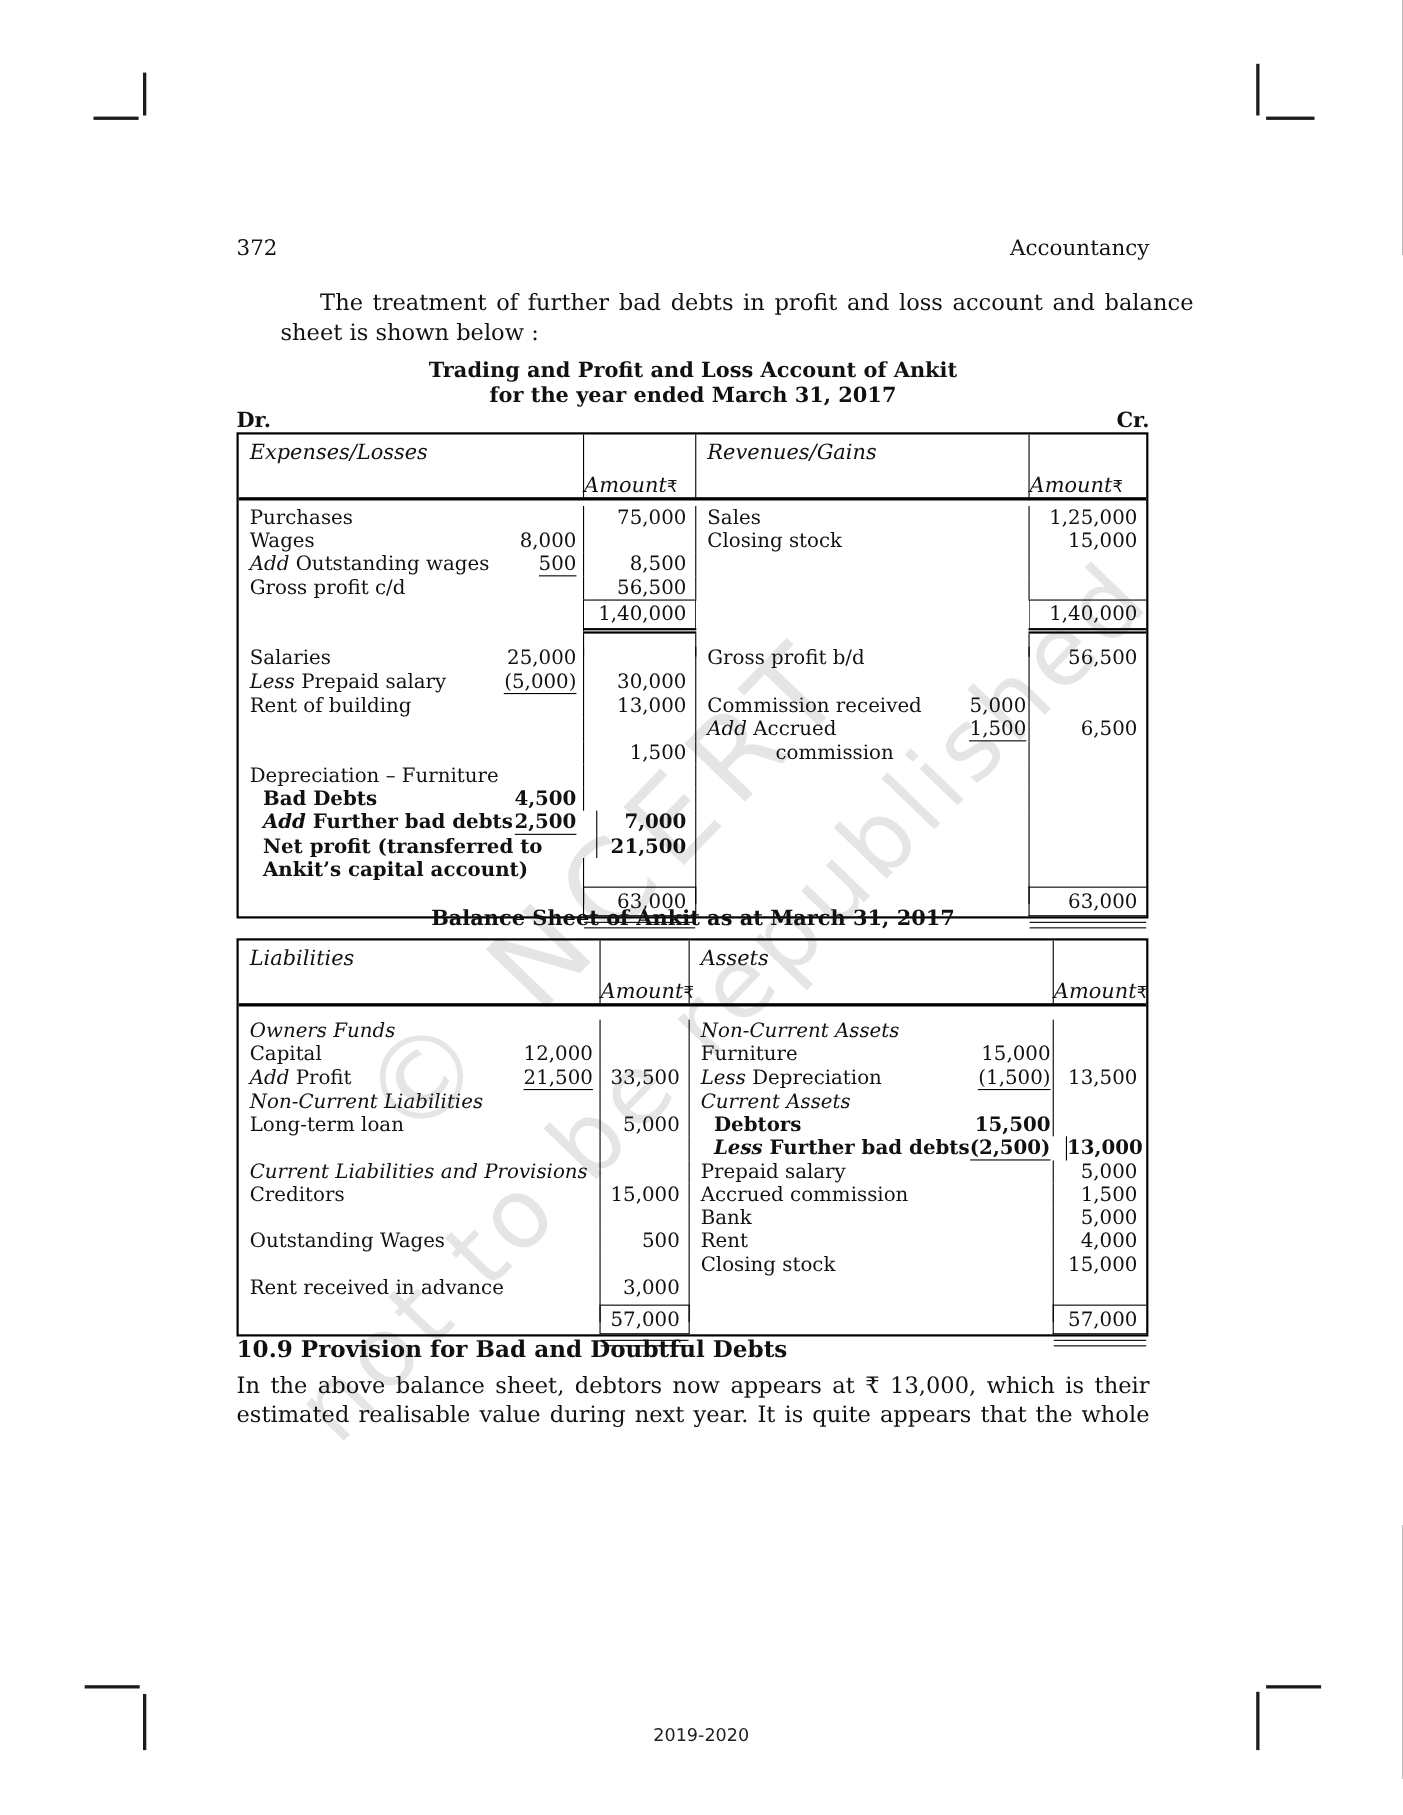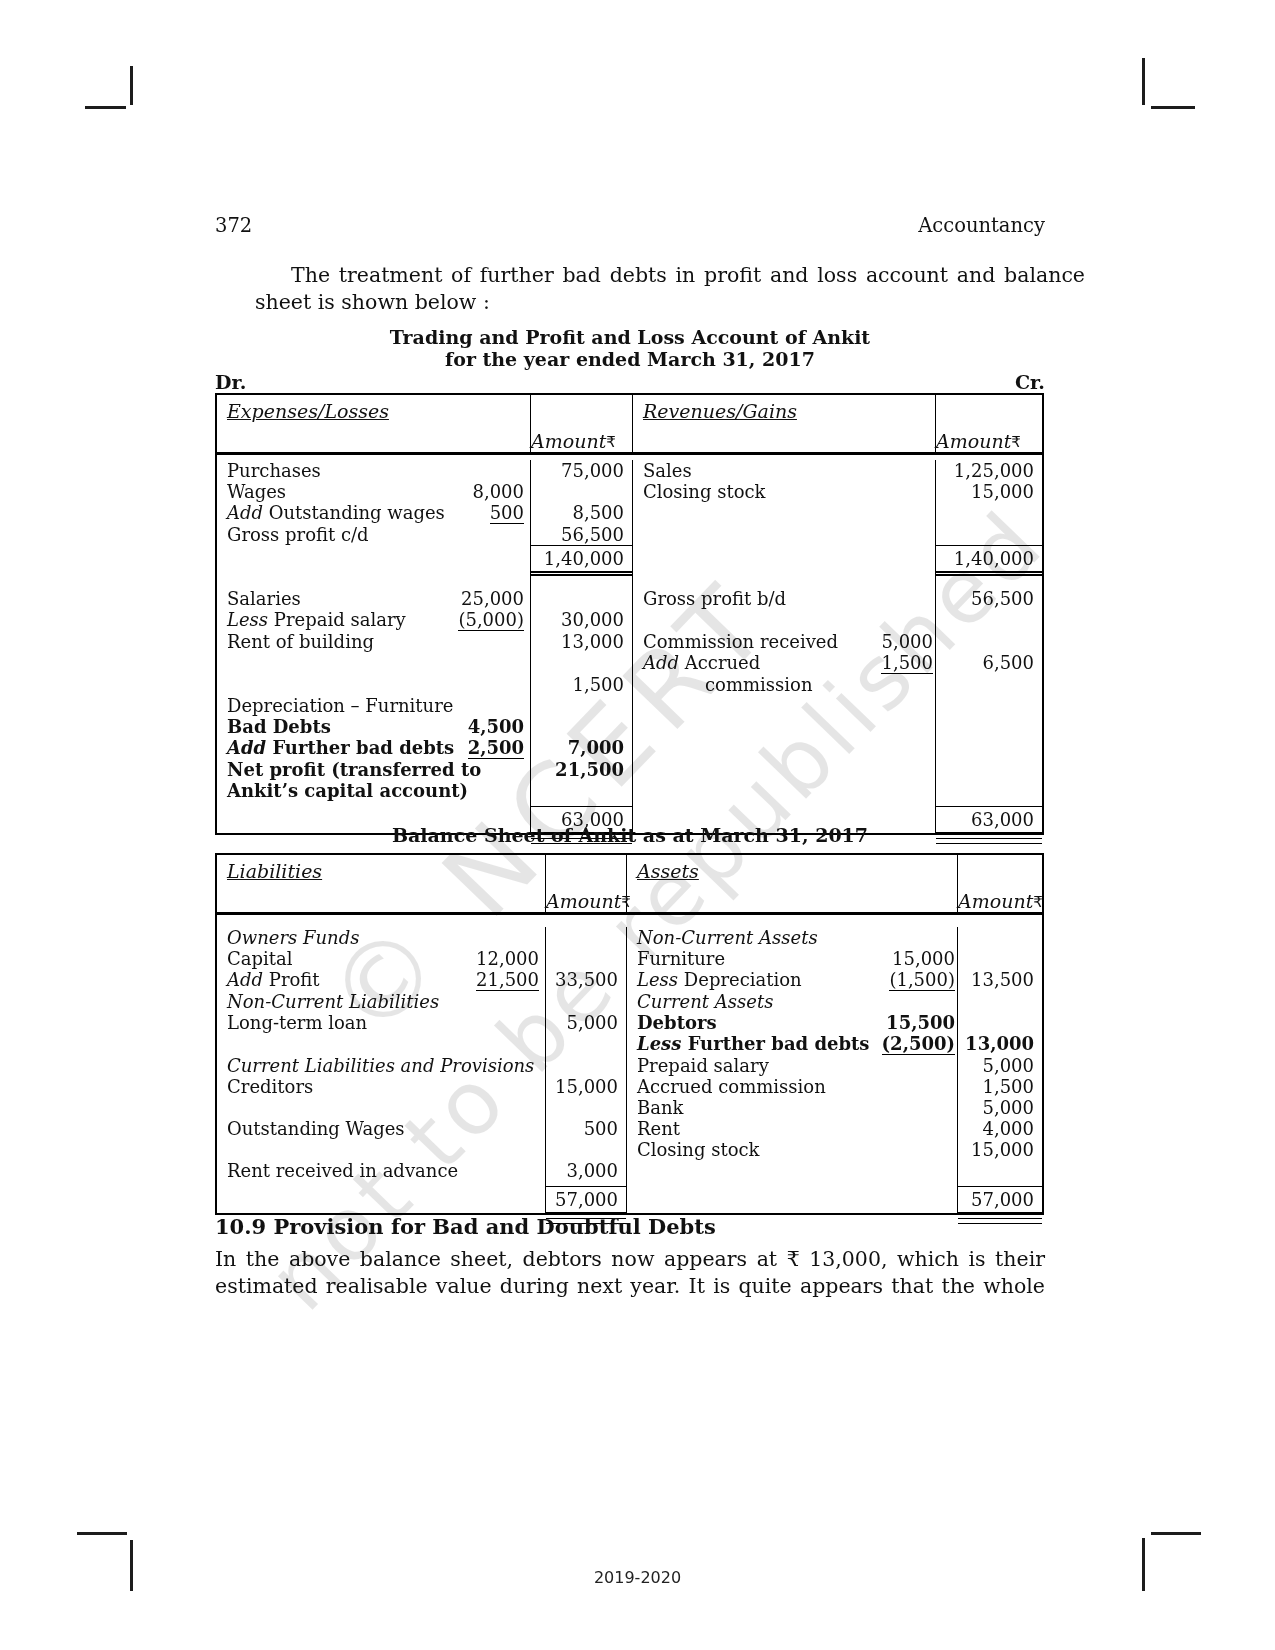--- a/index.html
+++ b/index.html
@@ -42,39 +42,39 @@
   #sec-heading{top:1214px;font-weight:bold;font-size:21px;}
   
   .acct-table{position:absolute;left:0;width:825px;border:2.5px solid #000;background:transparent;}
   #trading-table{top:393px;}
   #balance-table{top:853px;}
   .trow{display:grid;}
   .t-cols{grid-template-columns:313px 103px 302px 107px;}
   .b-cols{grid-template-columns:328px 82px 330px 85px;}
   .thead{border-bottom:3px solid #000;}
   .thead .cell{min-height:52px;font-style:italic;font-size:19px;padding-top:5px;}
-  .thead .hlab{padding-left:10px;text-decoration:underline;}
+  .thead .hlab{padding-left:10px;}
   .thead .hamt{display:flex;flex-direction:row;align-items:flex-end;padding-right:8px;}
   .thead .rupee{font-style:normal;font-size:15px;font-family:"DejaVu Sans","Liberation Sans",sans-serif;padding-right:4px;line-height:1.25;}
   .tbody{display:block;}
   #trading-table .tbody{padding-top:5px;}
   #balance-table .tbody{padding-top:12px;}
   .cell{position:relative;font-size:18px;}
   #trading-table .tbody .cell{line-height:21px;min-height:21px;}
   #balance-table .tbody .cell{line-height:21px;min-height:21px;}
   .sp .cell{min-height:0;line-height:0;}
   .c1{border-left:1.5px solid #000;border-right:1.5px solid #000;}
   .c3{border-left:1.5px solid #000;}
   .c0,.c2{padding-left:10px;display:flex;justify-content:space-between;align-items:baseline;}
   .amt{text-align:right;padding-right:8px;}
   .sub{display:inline-block;white-space:nowrap;}
   .c0 .sub{margin-right:6px;}
   .c2 .sub{margin-right:2px;}
   .su{border-bottom:1.5px solid #000;}
-  .bold{font-weight:bold;}
+  .bold{font-weight:bold;margin-left:12px;}
   .it{font-style:italic;}
   .ind{padding-left:72px;justify-content:flex-start;}
   .lab i{font-style:italic;}
   .lab{white-space:nowrap;}
   .tot{border-top:1.5px solid #000;border-bottom:5px double #000;line-height:25px !important;min-height:25px;}
   .tote{border-top:1.5px solid #000;border-bottom:1.5px solid #000;line-height:25px !important;min-height:25px;}
   .tote::after{content:"";position:absolute;left:0;right:0;bottom:-12px;height:4.5px;
     border-top:1.5px solid #000;border-bottom:1.5px solid #000;}
   
   #footer{position:absolute;left:0;top:1568px;width:1275px;text-align:center;

